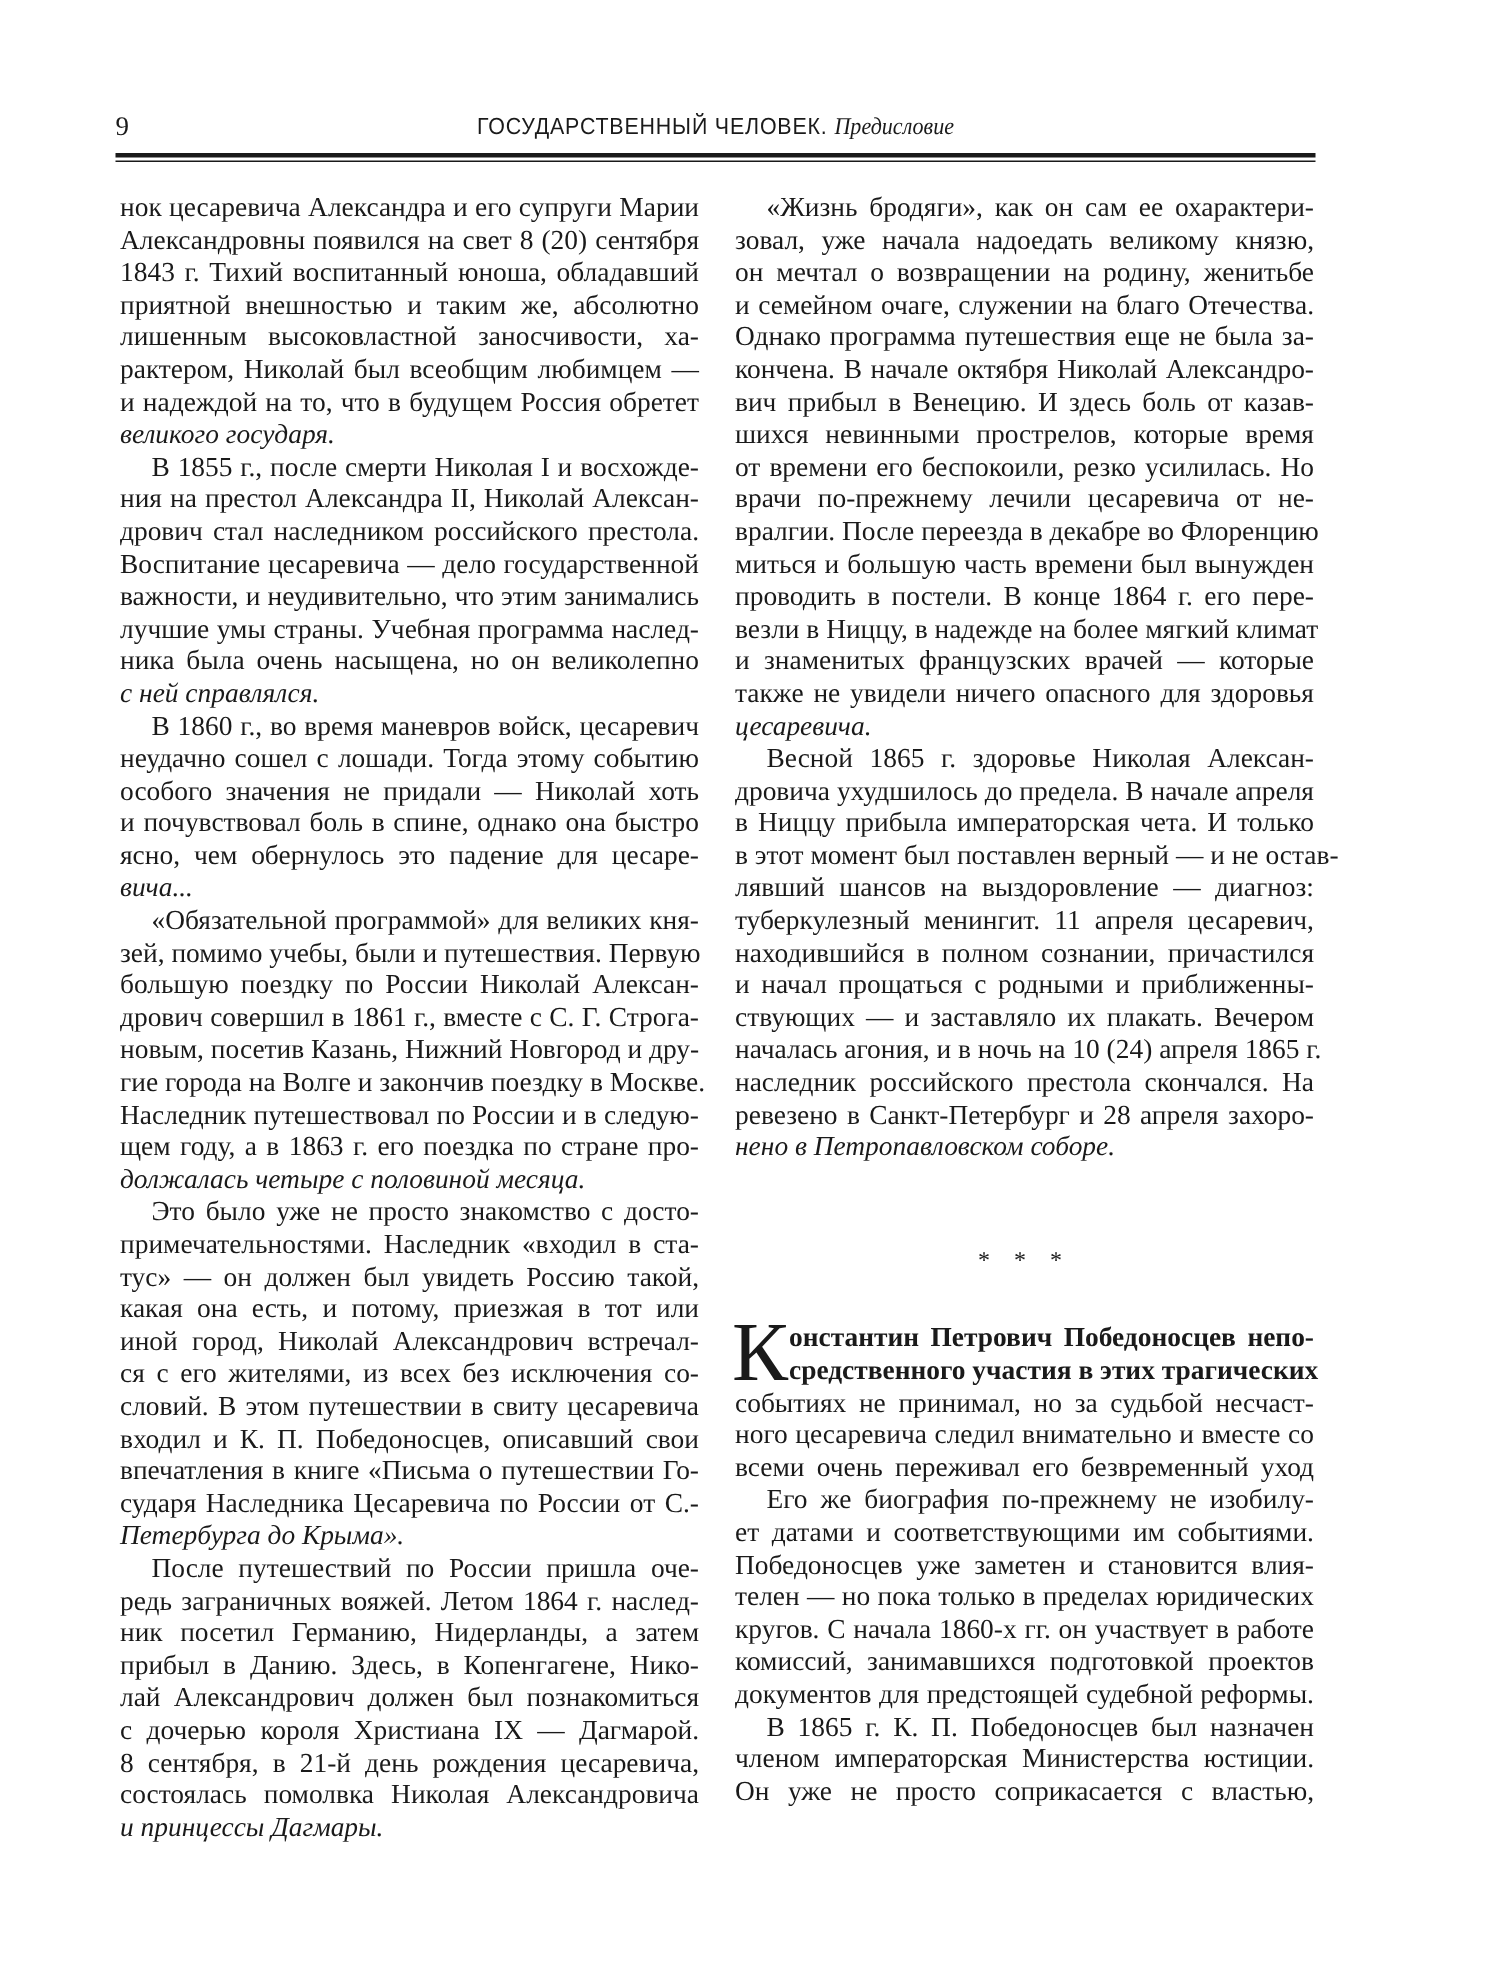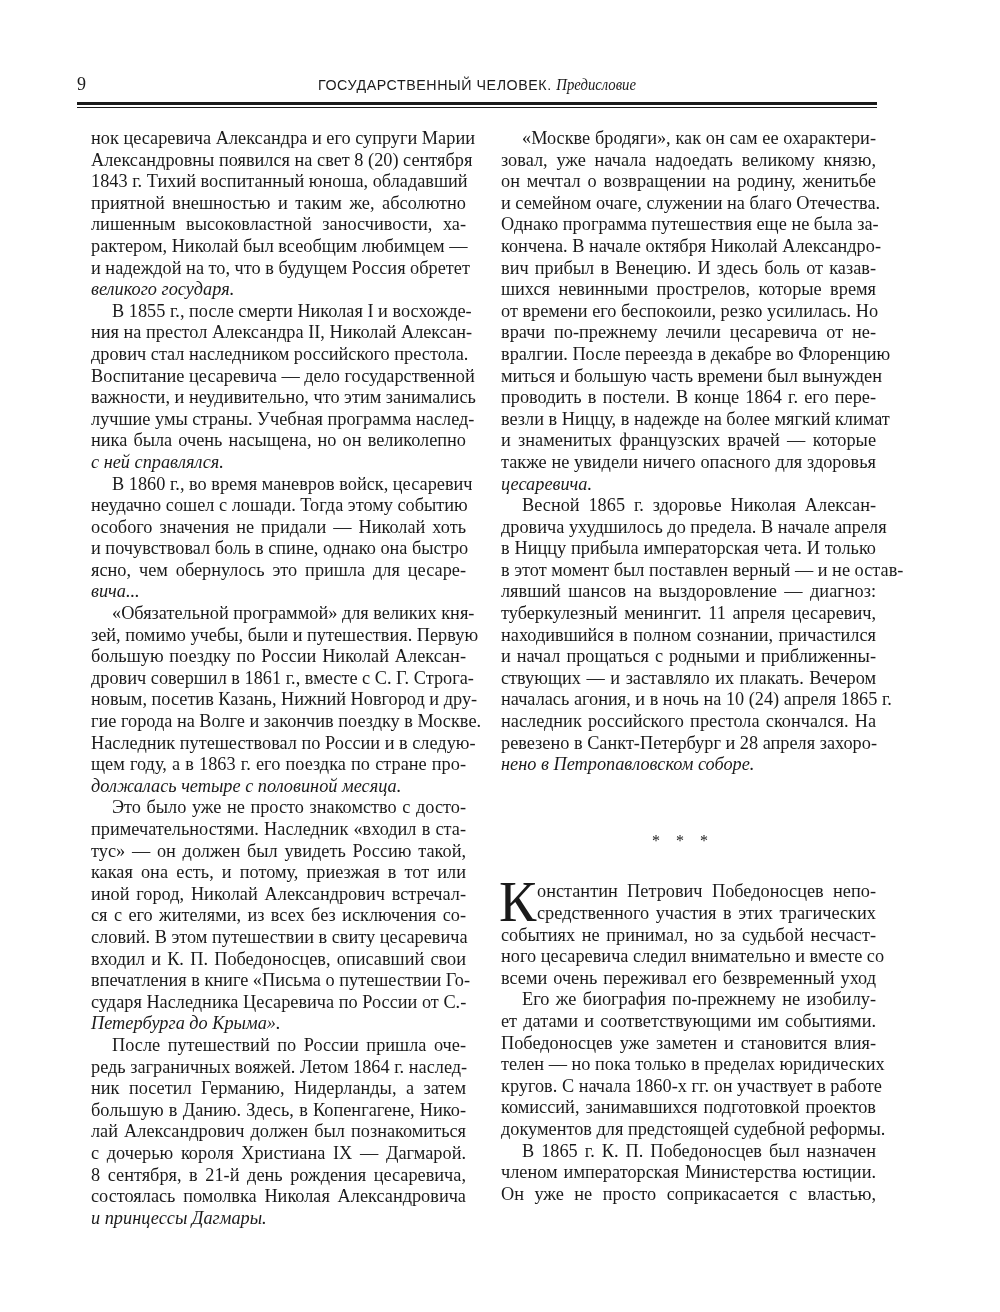--- a/index.html
+++ b/index.html
@@ -9,26 +9,26 @@
     .head-title { position: absolute; left: 0; right: 0; top: 2px; text-align: center; font-family: "Liberation Sans", "DejaVu Sans", sans-serif; font-size: 15.5px; letter-spacing: 0.6px; transform: scaleX(0.92); }
     .head-title em { font-family: "Liberation Serif", serif; font-style: italic; letter-spacing: 0; font-size: 16px; }
     .rule-thick { position: absolute; left: 77px; top: 102px; width: 800px; height: 3px; background: #1a1a1a; }
     .rule-thin { position: absolute; left: 77px; top: 107px; width: 800px; height: 1px; background: #1a1a1a; }
     .col { position: absolute; top: 128px; width: 386px; font-size: 18.3px; line-height: 21.6px; }
     .col-left { left: 80px; }
     .col-right { left: 490px; }
     .line { display: block; height: 21.6px; white-space: nowrap; text-align: justify; text-align-last: justify; overflow: visible; }
     .line.last { text-align-last: left; font-style: italic; }
     .line.indent { padding-left: 21px; }
-    .para { display: block; margin-left: 11px; }
+    .para { display: block; }
     .stars { display: block; text-align: center; height: 21.6px; font-size: 16px; letter-spacing: 6px; }
     .gap { display: block; }
     .dropcap-para { position: relative; }
     .dropcap { position: absolute; left: -2px; top: -3px; font-size: 56px; line-height: 48px; font-family: "Liberation Serif", serif; }
-    .dc-line { padding-left: 36px; }
+    .dc-line { padding-left: 36px; font-weight: bold; }
   </style>
 </head>
 <body>
 
 <div class="running-head">
   <span class="page-num">9</span>
   <div class="head-title">
     <span>ГОСУДАРСТВЕННЫЙ ЧЕЛОВЕК.</span>
     <em>Предисловие</em>
   </div>
@@ -55,21 +55,21 @@
       <span class="line">важности, и неудивительно, что этим занимались</span>
       <span class="line">лучшие умы страны. Учебная программа наслед-</span>
       <span class="line">ника была очень насыщена, но он великолепно</span>
       <span class="line last">с ней справлялся.</span>
     </div>
   <div class="para">
       <span class="line indent">В 1860 г., во время маневров войск, цесаревич</span>
       <span class="line">неудачно сошел с лошади. Тогда этому событию</span>
       <span class="line">особого значения не придали — Николай хоть</span>
       <span class="line">и почувствовал боль в спине, однако она быстро</span>
-      <span class="line">ясно, чем обернулось это пришла для цесаре-</span>
+      <span class="line">ясно, чем обернулось это падение для цесаре-</span>
       <span class="line last">вича...</span>
     </div>
   <div class="para">
       <span class="line indent">«Обязательной программой» для великих кня-</span>
       <span class="line">зей, помимо учебы, были и путешествия. Первую</span>
       <span class="line">большую поездку по России Николай Алексан-</span>
       <span class="line">дрович совершил в 1861 г., вместе с С. Г. Строга-</span>
       <span class="line">новым, посетив Казань, Нижний Новгород и дру-</span>
       <span class="line">гие города на Волге и закончив поездку в Москве.</span>
       <span class="line">Наследник путешествовал по России и в следую-</span>
@@ -86,32 +86,32 @@
       <span class="line">словий. В этом путешествии в свиту цесаревича</span>
       <span class="line">входил и К. П. Победоносцев, описавший свои</span>
       <span class="line">впечатления в книге «Письма о путешествии Го-</span>
       <span class="line">сударя Наследника Цесаревича по России от С.-</span>
       <span class="line last">Петербурга до Крыма».</span>
     </div>
   <div class="para">
       <span class="line indent">После путешествий по России пришла оче-</span>
       <span class="line">редь заграничных вояжей. Летом 1864 г. наслед-</span>
       <span class="line">ник посетил Германию, Нидерланды, а затем</span>
-      <span class="line">большую в Данию. Здесь, в Копенгагене, Нико-</span>
+      <span class="line">прибыл в Данию. Здесь, в Копенгагене, Нико-</span>
       <span class="line">лай Александрович должен был познакомиться</span>
       <span class="line">с дочерью короля Христиана IX — Дагмарой.</span>
       <span class="line">8 сентября, в 21-й день рождения цесаревича,</span>
       <span class="line">состоялась помолвка Николая Александровича</span>
       <span class="line last">и принцессы Дагмары.</span>
     </div>
 </div>
 
 <div class="col col-right">
   <div class="para">
-      <span class="line indent">«Москве бродяги», как он сам ее охарактери-</span>
+      <span class="line indent">«Жизнь бродяги», как он сам ее охарактери-</span>
       <span class="line">зовал, уже начала надоедать великому князю,</span>
       <span class="line">он мечтал о возвращении на родину, женитьбе</span>
       <span class="line">и семейном очаге, служении на благо Отечества.</span>
       <span class="line">Однако программа путешествия еще не была за-</span>
       <span class="line">кончена. В начале октября Николай Александро-</span>
       <span class="line">вич прибыл в Венецию. И здесь боль от казав-</span>
       <span class="line">шихся невинными прострелов, которые время</span>
       <span class="line">от времени его беспокоили, резко усилилась. Но</span>
       <span class="line">врачи по-прежнему лечили цесаревича от не-</span>
       <span class="line">вралгии. После переезда в декабре во Флоренцию</span>

